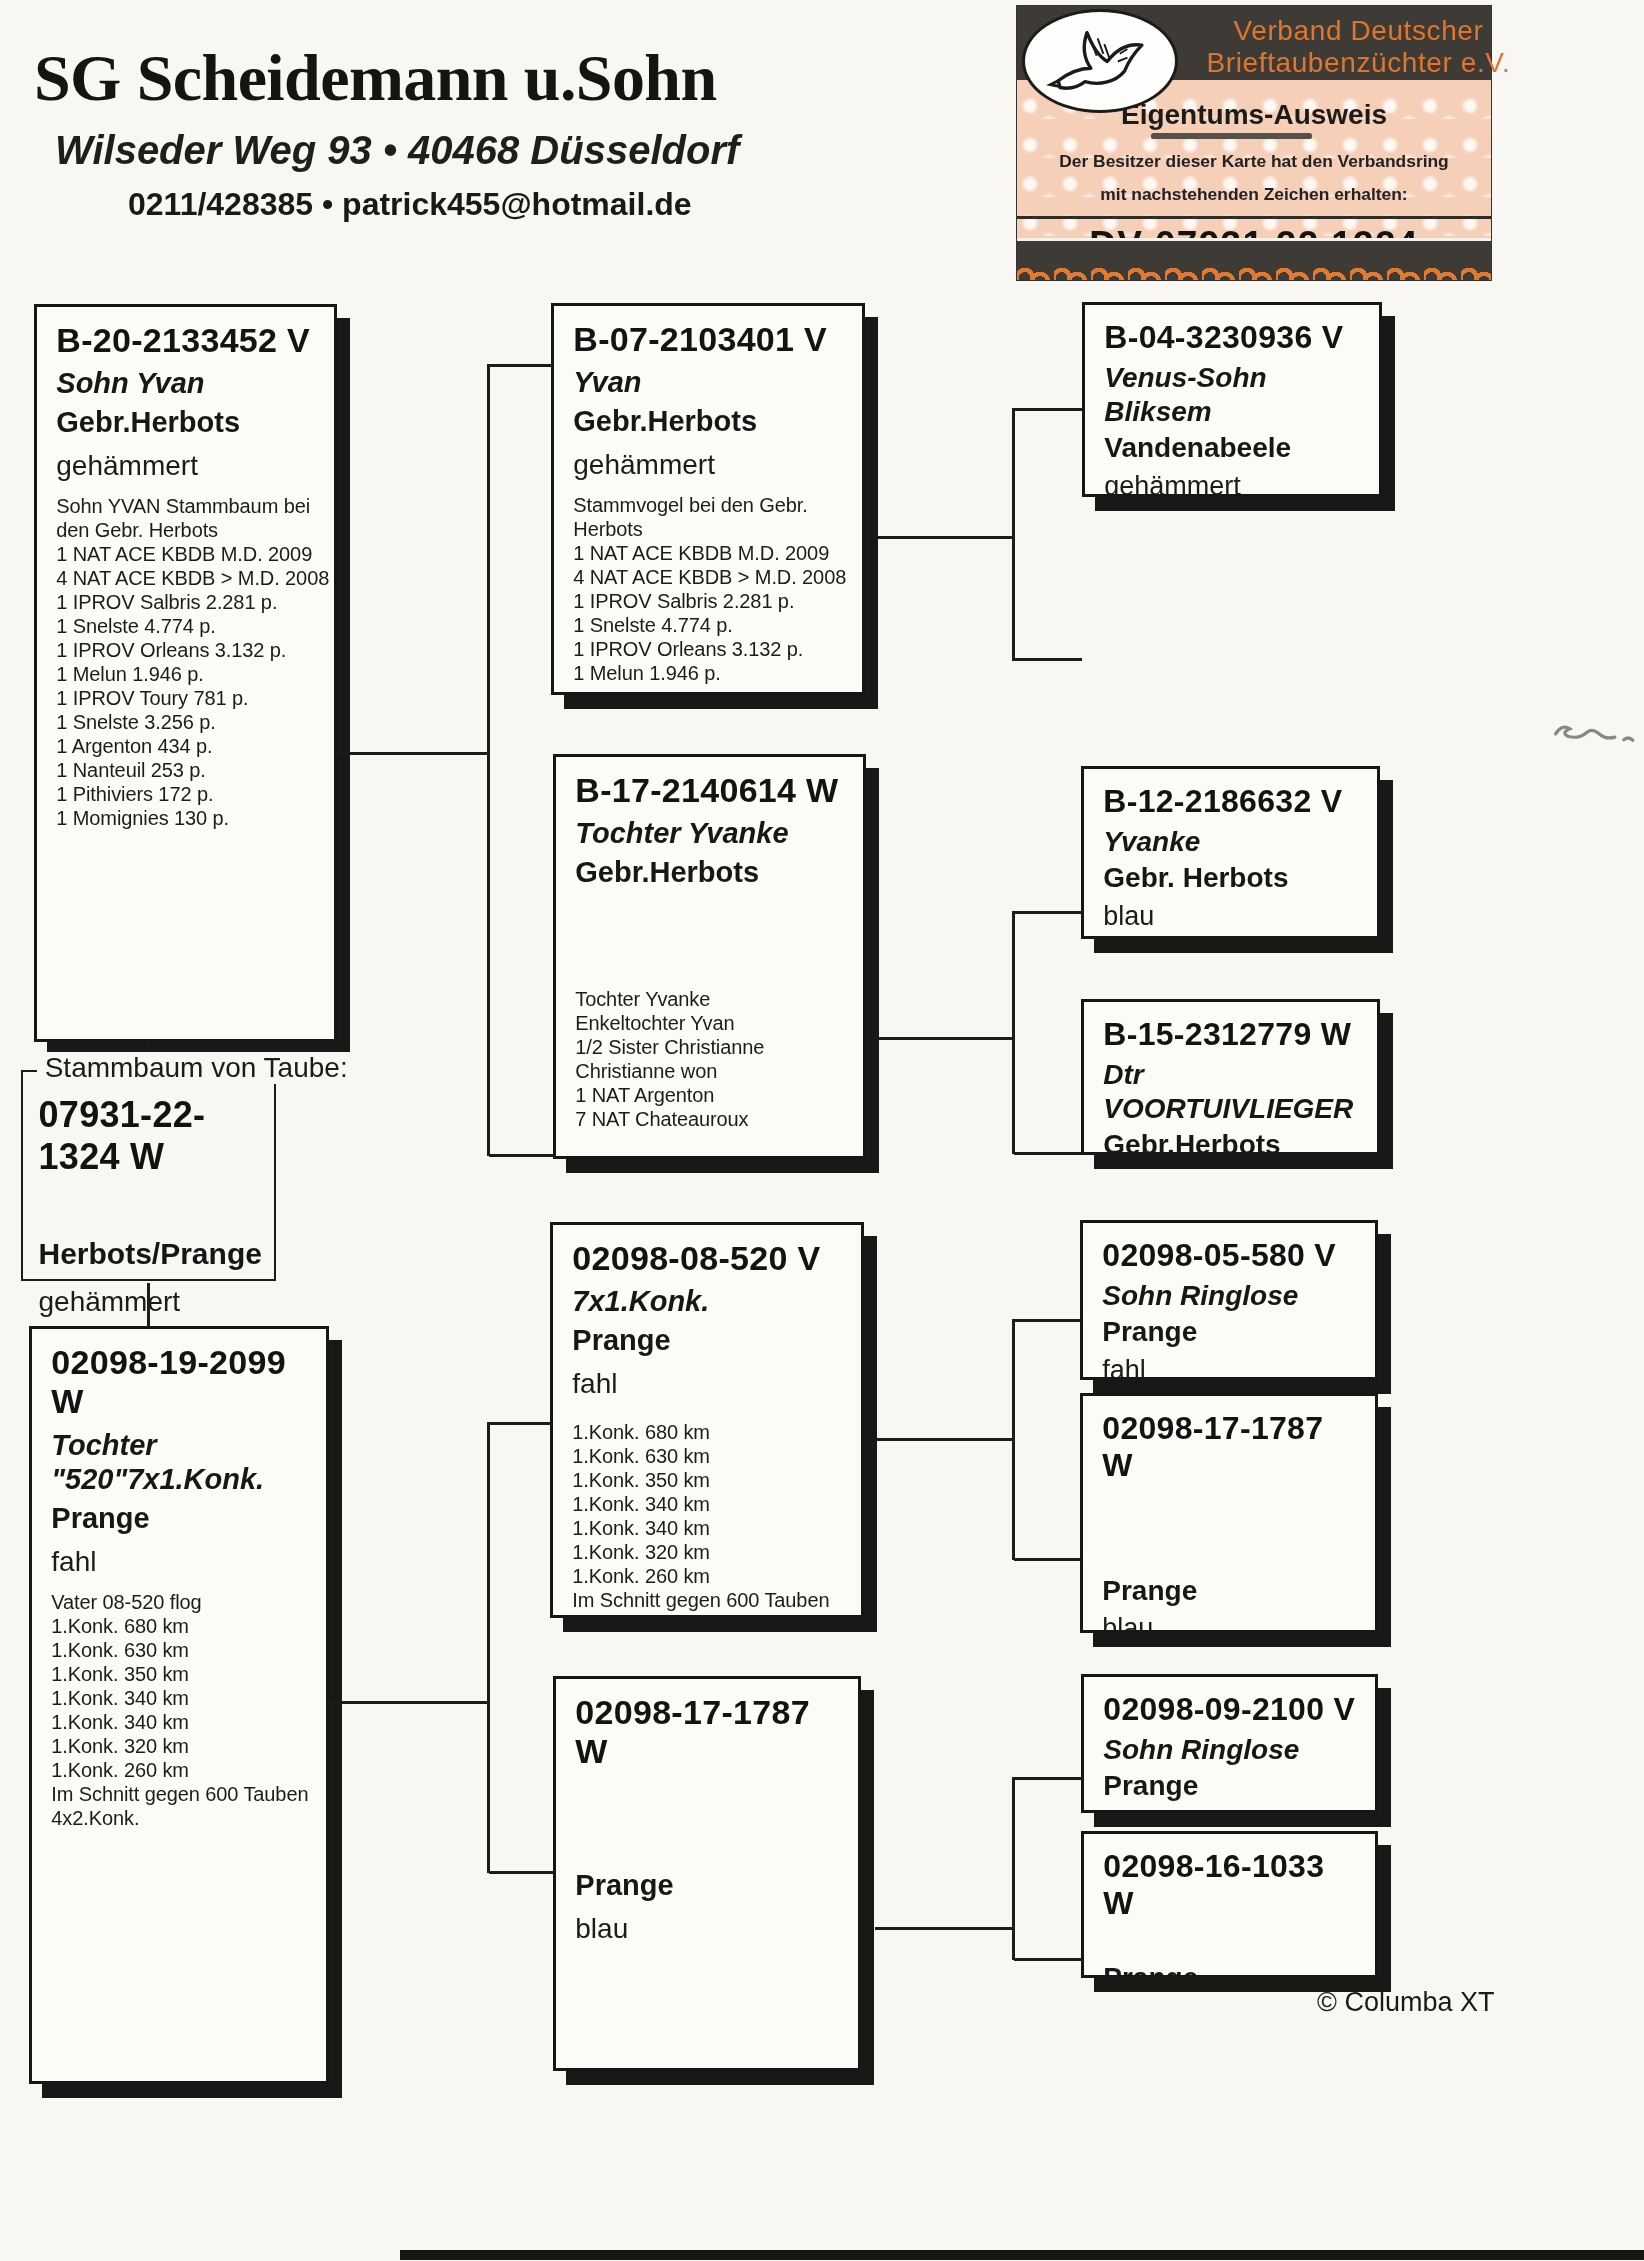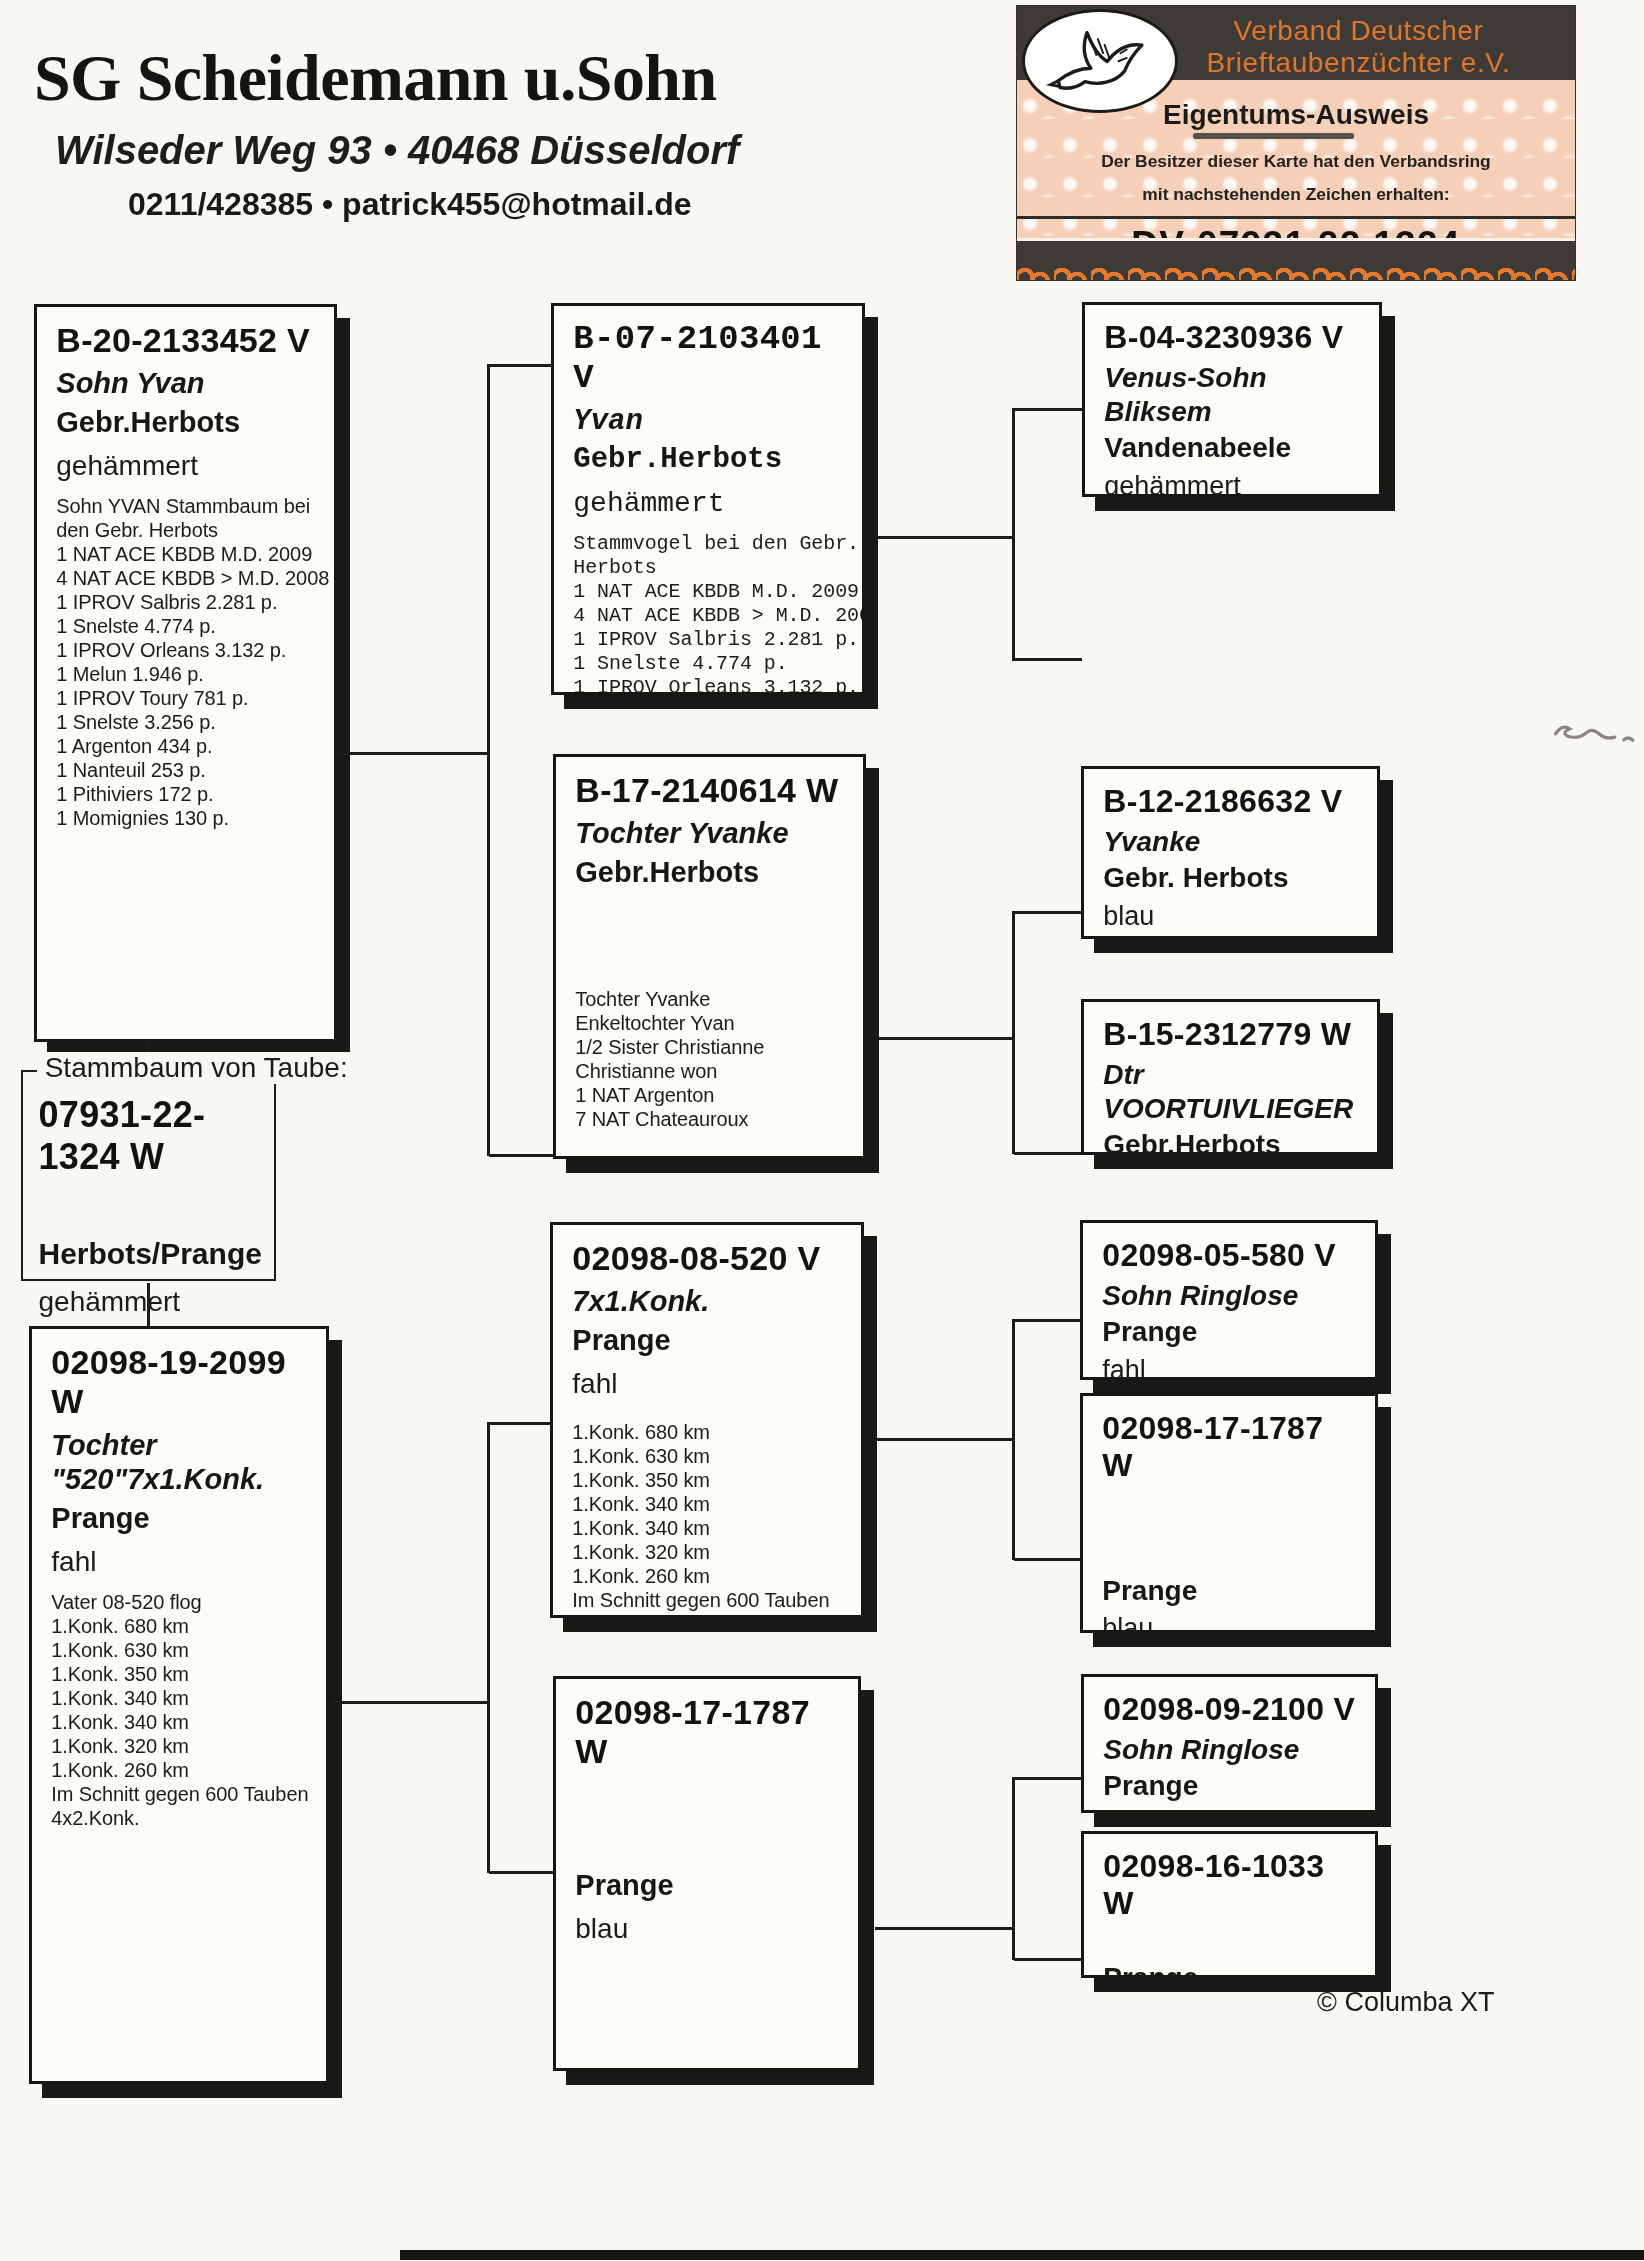--- a/index.html
+++ b/index.html
@@ -7,21 +7,21 @@
         font-family:"Liberation Sans",sans-serif;color:#1b1a18;}
 
   
   .hdr-title{position:absolute;left:34px;top:40px;font-family:"Liberation Serif",serif;
              font-weight:bold;font-size:66px;letter-spacing:-0.6px;color:#161412;}
   .hdr-address{position:absolute;left:55px;top:128px;font-style:italic;font-size:40px;
                font-weight:600;color:#201e1c;}
   .hdr-contact{position:absolute;left:128px;top:186px;font-weight:bold;font-size:32px;color:#1b1917;}
 
   
-  .badge{position:absolute;left:1016px;top:5.2px;width:560px;height:276px;background:#bef264;
+  .badge{position:absolute;left:1016px;top:5.2px;width:476px;height:276px;background:#bef264;
          border:1.9px solid #34322f;box-sizing:border-box;}
   .badge-top{position:absolute;left:0;top:0;width:100%;height:74px;background:#3e3b37;}
   .badge-org1{position:absolute;left:135px;top:9px;width:413px;text-align:center;
               font-size:28px;color:#e0762d;letter-spacing:0.6px;}
   .badge-org2{position:absolute;left:135px;top:41px;width:413px;text-align:center;
               font-size:28px;color:#e0762d;letter-spacing:0.6px;}
   .badge-body{position:absolute;left:0;top:74px;width:100%;height:159px;box-sizing:border-box;
       background-color:#f5cfb8;
       background-image:
         radial-gradient(circle at 13px 26px, rgba(255,255,255,.85) 0 4.5px, rgba(255,255,255,0) 9px),
@@ -49,21 +49,21 @@
   .ring{font-weight:bold;font-size:34px;line-height:1.15;letter-spacing:0.3px;margin-bottom:6.4px;color:#141312;}
   .name{font-weight:bold;font-style:italic;font-size:29px;line-height:1.2;margin-bottom:3.9px;color:#181716;}
   .breeder{font-weight:bold;font-size:29px;line-height:1.2;margin-bottom:9px;color:#181716;}
   .color{font-size:28px;line-height:1.2;margin-bottom:11.6px;color:#1c1b1a;}
   .detail-line{font-size:20px;line-height:1.2;letter-spacing:-0.1px;color:#1d1c1b;white-space:nowrap;}
   .pbox .ring:empty,.pbox .name:empty,.pbox .breeder:empty,.pbox .color:empty{display:none;}
 
   
   .box-b20   {left:34px;  top:304px;  width:303px; height:738px;}
   .box-k0819 {left:29px;  top:1326px; width:300px; height:758px;}
-  .box-b07   {left:551px; top:303px;  width:314px; height:392px;font-family:Liberation Mono, monospace;}
+  .box-b07   {left:551px; top:303px;  width:314px; height:392px;}
   .box-b17   {left:553px; top:754px; width:313px; height:405px;}
   .box-k0808 {left:550px; top:1222px; width:314px; height:396px;}
   .box-k0817m{left:553px; top:1676px; width:308px; height:395px;}
   .box-b04   {left:1082px;top:302px;  width:300px; height:195px;}
   .box-b06   {left:1082px;top:539px;  width:300px; height:161px;}
   .box-b11   {left:1081px;top:766px; width:299px; height:173px;}
   .box-b15   {left:1081px;top:999px; width:299px; height:156px;}
   .box-k0805 {left:1080px;top:1220px; width:298px; height:160px;}
   .box-k0817r{left:1080px;top:1393px; width:298px; height:240px;}
   .box-k0809 {left:1081px;top:1674px; width:297px; height:139px;}

